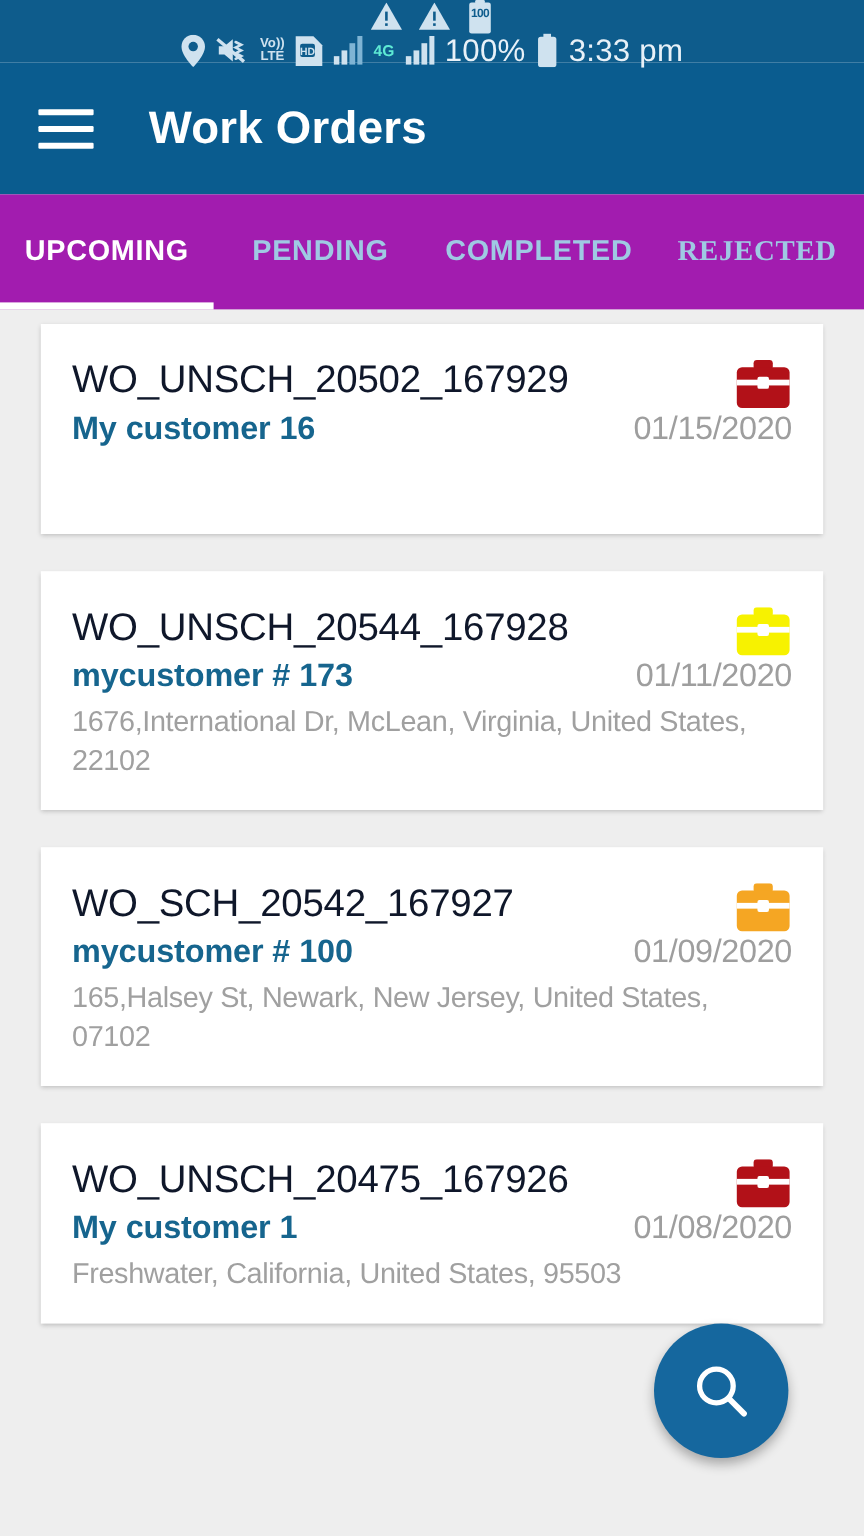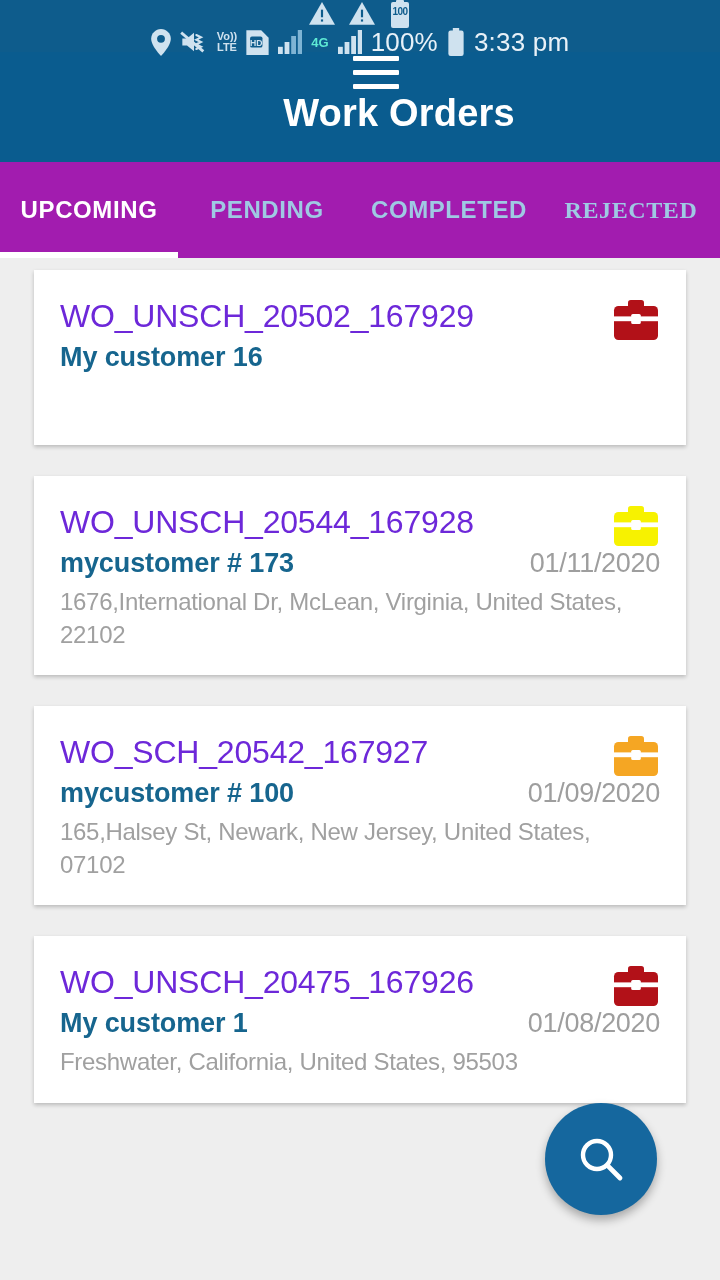--- a/index.html
+++ b/index.html
@@ -91,21 +91,20 @@
     line-height: 1;
   }
 
   
   .app-bar {
     height: 110px;
     background: #0A5C8F;
     display: flex;
     align-items: center;
     padding-left: 32px;
-    flex-direction: column;
   }
   .hamburger {
     width: 46px;
     height: 40px;
     display: flex;
     flex-direction: column;
     justify-content: center;
     gap: 9px;
     cursor: pointer;
   }
@@ -169,21 +168,21 @@
     margin-bottom: 31px;
     padding: 26px 26px 24px 26px;
   }
   .card-head {
     display: flex;
     align-items: flex-start;
     justify-content: space-between;
   }
   .wo-id {
     font-size: 32px;
-    color: #6d28d9;
+    color: #0f172a;
     letter-spacing: -0.2px;
     line-height: 1.15;
     flex: 1;
     padding-top: 2px;
   }
   .briefcase { flex: 0 0 auto; margin-top: 4px; }
   .briefcase svg { display: block; }
 
   .card-sub {
     display: flex;
@@ -336,20 +335,21 @@
         <svg width="48" height="42" viewBox="0 0 24 21">
             <rect x="8" y="0" width="8" height="4" rx="1.4" fill="#B21118"></rect>
             <rect x="1" y="3" width="22" height="17" rx="2.2" fill="#B21118"></rect>
             <rect x="1" y="8.2" width="22" height="2.4" fill="#FFFFFF"></rect>
             <rect x="9.6" y="7" width="4.8" height="5" rx="0.8" fill="#FFFFFF"></rect>
           </svg>
       </div>
     </div>
     <div class="card-sub">
       <div class="customer">My customer 16</div>
+      <div class="date">01/15/2020</div>
     </div>
   </div>
 
   <div class="card">
     <div class="card-head">
       <div class="wo-id">WO_UNSCH_20544_167928</div>
       <div class="briefcase">
         <svg width="48" height="42" viewBox="0 0 24 21">
             <rect x="8" y="0" width="8" height="4" rx="1.4" fill="#F7F200"></rect>
             <rect x="1" y="3" width="22" height="17" rx="2.2" fill="#F7F200"></rect>

